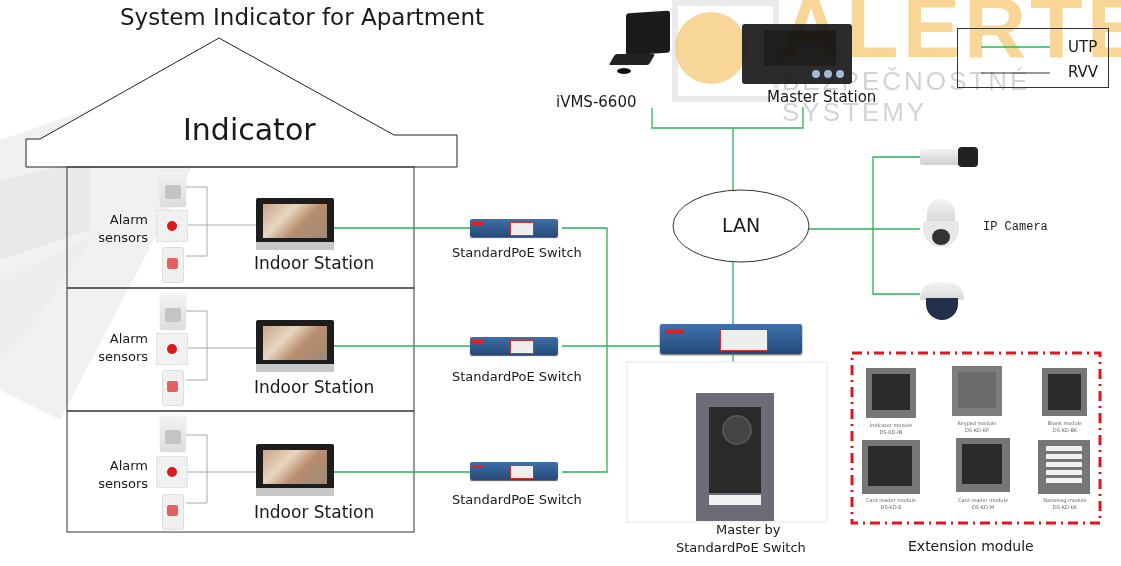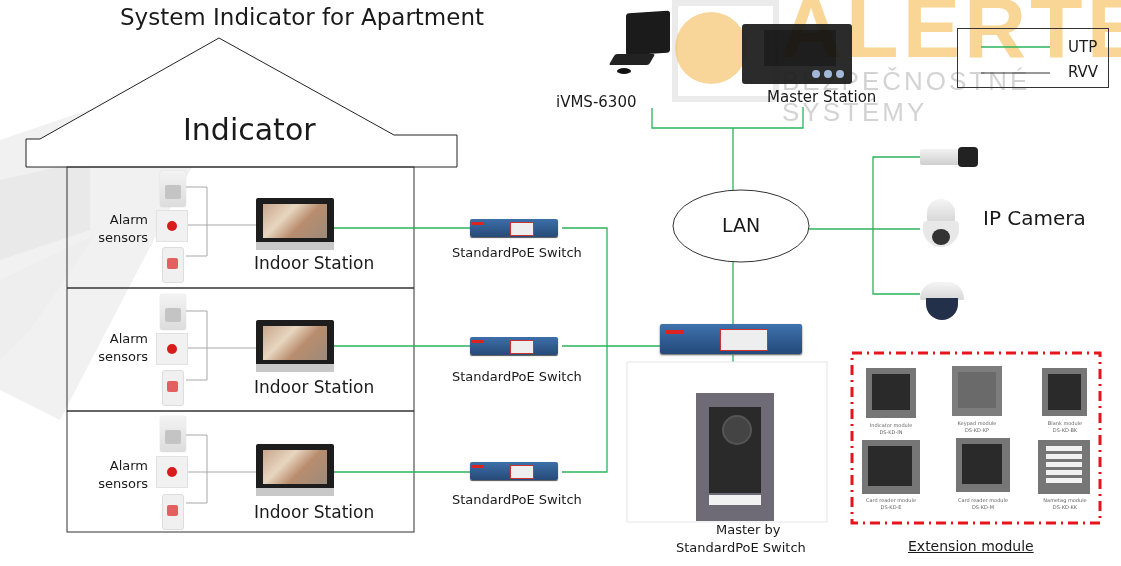--- a/index.html
+++ b/index.html
@@ -166,41 +166,41 @@
     <div class="brand"></div>
     <div class="ports"></div>
   </div>
 <div class="txt" style="left:452px; top:492px; font-size:13px;">StandardPoE Switch</div>
 
 <div class="device" style="left:612px; top:12px; width:56px; height:56px;">
   <div class="abs monitor-frame" style="left:14px; top:0; width:44px; height:42px; transform:skewY(-4deg);"></div>
   <div class="abs" style="left:0; top:42px; width:40px; height:11px; background:#222; transform:skewX(-30deg); border-radius:2px;"></div>
   <div class="abs" style="left:5px; top:56px; width:14px; height:6px; background:#111; border-radius:50%;"></div>
 </div>
-<div class="txt" style="left:556px; top:93px; font-size:15px;">iVMS-6300</div>
+<div class="txt" style="left:556px; top:93px; font-size:15px;">iVMS-6600</div>
 <div class="device" style="left:742px; top:24px; width:110px; height:60px; background:#1a1a1a; border-radius:3px; opacity:0.92;">
   <div class="abs" style="left:22px; top:6px; width:72px; height:36px; background:#0c0c0c;"></div>
   <div class="abs" style="left:70px; top:46px; width:8px; height:8px; border-radius:50%; background:#9bb4d6;"></div>
   <div class="abs" style="left:82px; top:46px; width:8px; height:8px; border-radius:50%; background:#9bb4d6;"></div>
   <div class="abs" style="left:94px; top:46px; width:8px; height:8px; border-radius:50%; background:#9bb4d6;"></div>
 </div>
 <div class="txt" style="left:755px; top:88px; font-size:15px;margin-left:12px;">Master Station</div>
 
 <div class="txt" style="left:722px; top:214px; font-size:19px;">LAN</div>
 
 <div class="device" style="left:920px; top:147px; width:58px; height:20px;">
   <div class="abs" style="left:0; top:2px; width:40px; height:16px; background:linear-gradient(#f2f2f2,#cfcfcf); border-radius:2px;"></div>
   <div class="abs" style="left:38px; top:0; width:20px; height:20px; background:#222; border-radius:4px;"></div>
 </div>
 <div class="device" style="left:920px; top:199px; width:42px; height:50px;">
   <div class="abs" style="left:7px; top:0; width:28px; height:24px; background:linear-gradient(#f4f4f4,#d6d6d6); border-radius:14px 14px 4px 4px;"></div>
   <div class="abs" style="left:3px; top:22px; width:36px; height:26px; background:#e8e8e8; border-radius:4px 4px 18px 18px;"></div>
   <div class="abs" style="left:12px; top:30px; width:18px; height:16px; background:#333; border-radius:50%;"></div>
 </div>
-<div class="txt" style="left:983px; top:206px; font-size:20px;">IP Camera</div>
+<div class="txt" style="left:983px; top:220px; font-size:12px;font-family:Liberation Mono, monospace;">IP Camera</div>
 <div class="device" style="left:920px; top:280px; width:44px; height:40px;">
   <div class="abs" style="left:0; top:2px; width:44px; height:18px; background:linear-gradient(#f5f5f5,#d8d8d8); border-radius:22px 22px 2px 2px;"></div>
   <div class="abs" style="left:6px; top:18px; width:32px; height:22px; background:#23304a; border-radius:0 0 16px 16px;"></div>
 </div>
 
 <div class="device switch-big" style="left:660px; top:324px;">
     <div class="brand"></div>
     <div class="ports"></div>
   </div>
 
@@ -240,13 +240,13 @@
 
 <div class="mod" style="left:1038px; top:440px; width:52px; height:54px;">
   <div class="abs" style="left:8px; top:6px; width:36px; height:5px; background:#f2f2f2;"></div>
   <div class="abs" style="left:8px; top:14px; width:36px; height:5px; background:#f2f2f2;"></div>
   <div class="abs" style="left:8px; top:22px; width:36px; height:5px; background:#f2f2f2;"></div>
   <div class="abs" style="left:8px; top:30px; width:36px; height:5px; background:#f2f2f2;"></div>
   <div class="abs" style="left:8px; top:38px; width:36px; height:5px; background:#f2f2f2;"></div>
 </div>
 <div class="mod-label" style="left:1030px; top:497px;"><span>Nametag module</span><br><span>DS-KD-KK</span></div>
 
-<div class="txt" style="left:908px; top:538px; font-size:14px;text-decoration:underline;">Extension module</div>
+<div class="txt" style="left:908px; top:538px; font-size:14px;">Extension module</div>
 
 </body></html>

